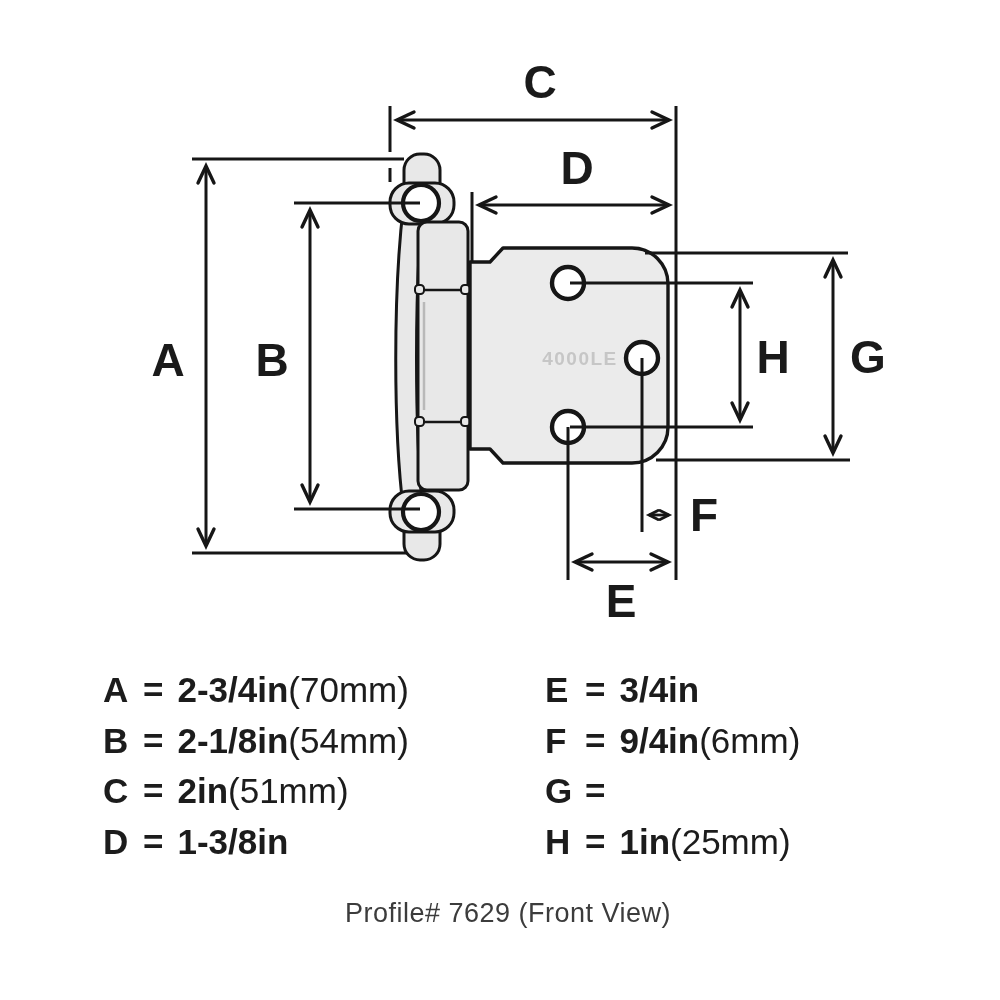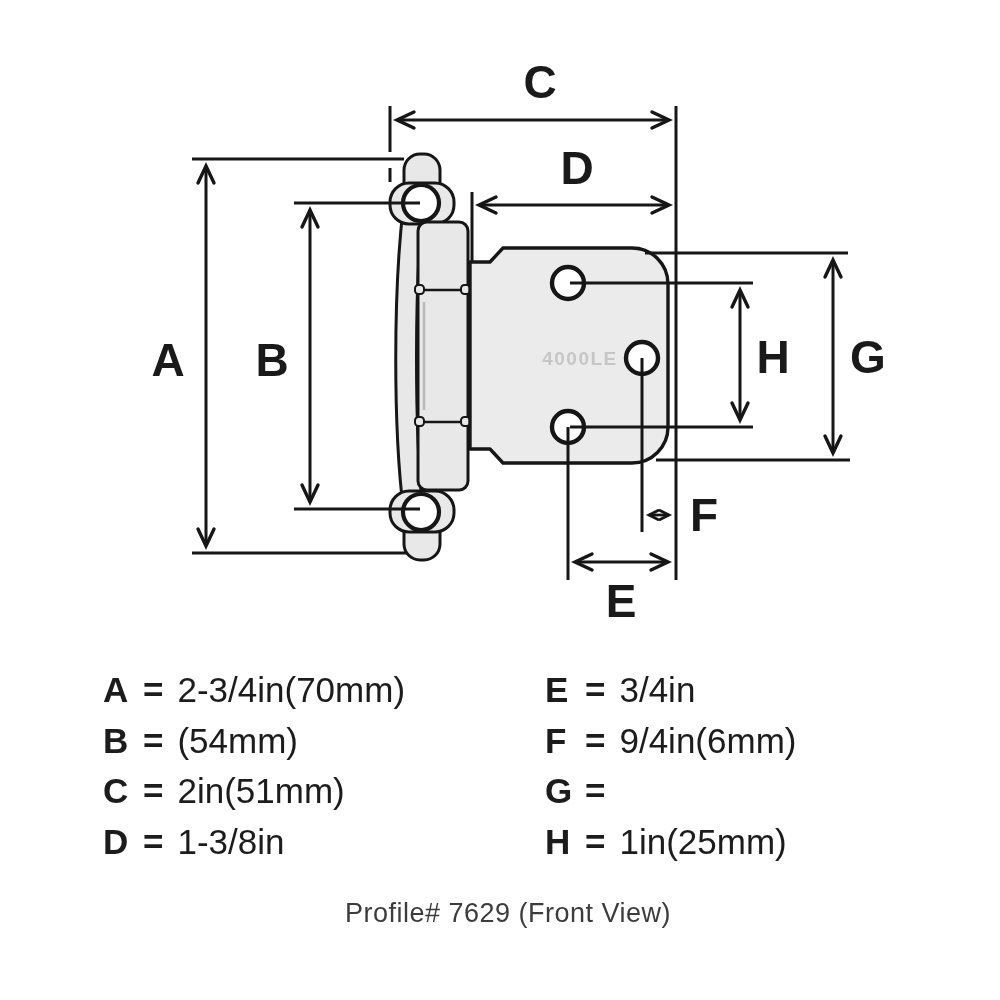--- a/index.html
+++ b/index.html
@@ -9,21 +9,21 @@
   svg text{font-family:"Liberation Sans",sans-serif;}
   .dim-label{font-size:46px;font-weight:700;fill:#1a1a1a;}
   .plate-marking{font-size:19px;font-weight:700;fill:#c6c6c6;letter-spacing:1.5px;}
   .legend{position:absolute;top:670px;left:0;width:1000px;height:210px;color:#1c1c1c;}
   .legend-col{position:absolute;top:0;}
   .legend-col.left{left:103px;}
   .legend-col.right{left:545px;}
   .legend-row{display:flex;align-items:baseline;height:50.5px;font-size:35px;white-space:nowrap;}
   .lg-letter{font-weight:700;width:40px;display:inline-block;}
   .lg-eq{font-weight:700;margin-right:14px;}
-  .lg-in{font-weight:400;}
+  .lg-in{font-weight:700;}
   .lg-mm{font-weight:400;}
   .caption{position:absolute;top:898px;left:8px;width:1000px;text-align:center;
            font-size:27px;font-weight:400;color:#3c3c3c;letter-spacing:0.5px;}
 </style>
 </head>
 <body>
 
 <div class="stage">
 
   <svg class="diagram-svg" width="1000" height="660" viewBox="0 0 1000 660">
@@ -135,20 +135,21 @@
     <div class="legend-col left">
       <div class="legend-row">
         <span class="lg-letter">A</span>
           <span class="lg-eq">=</span>
           <span class="lg-in">2-3/4in</span>
           <span class="lg-mm">(70mm)</span>
       </div>
       <div class="legend-row">
         <span class="lg-letter">B</span>
           <span class="lg-eq">=</span>
+          <span class="lg-in">2-1/8in</span>
           <span class="lg-mm">(54mm)</span>
       </div>
       <div class="legend-row">
         <span class="lg-letter">C</span>
           <span class="lg-eq">=</span>
           <span class="lg-in">2in</span>
           <span class="lg-mm">(51mm)</span>
       </div>
       <div class="legend-row">
         <span class="lg-letter">D</span>

